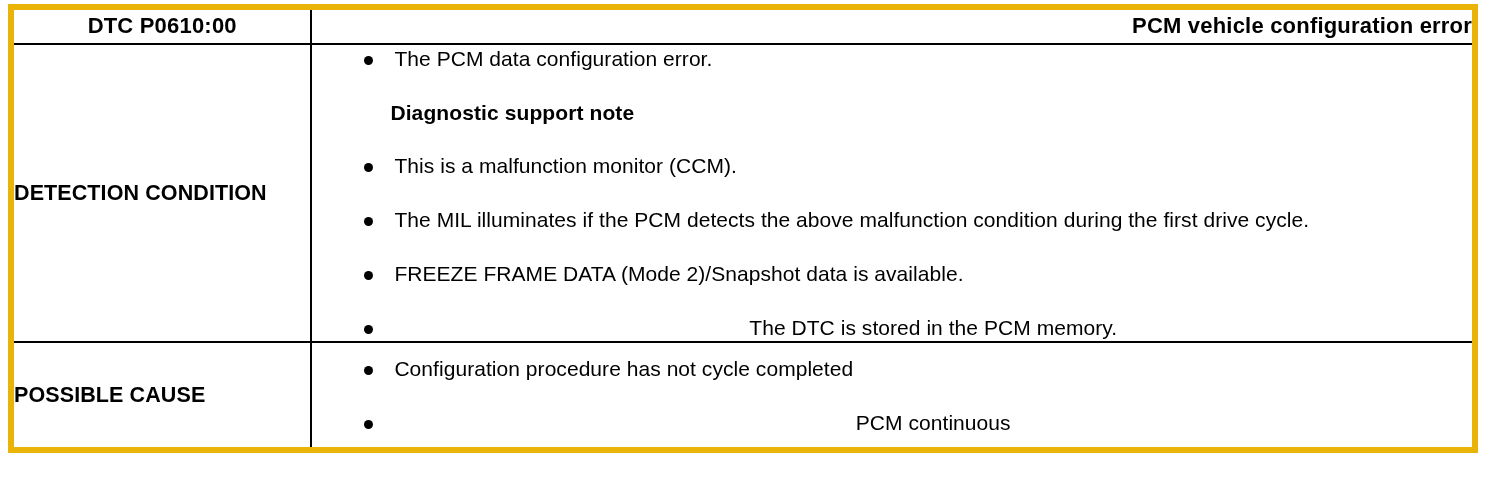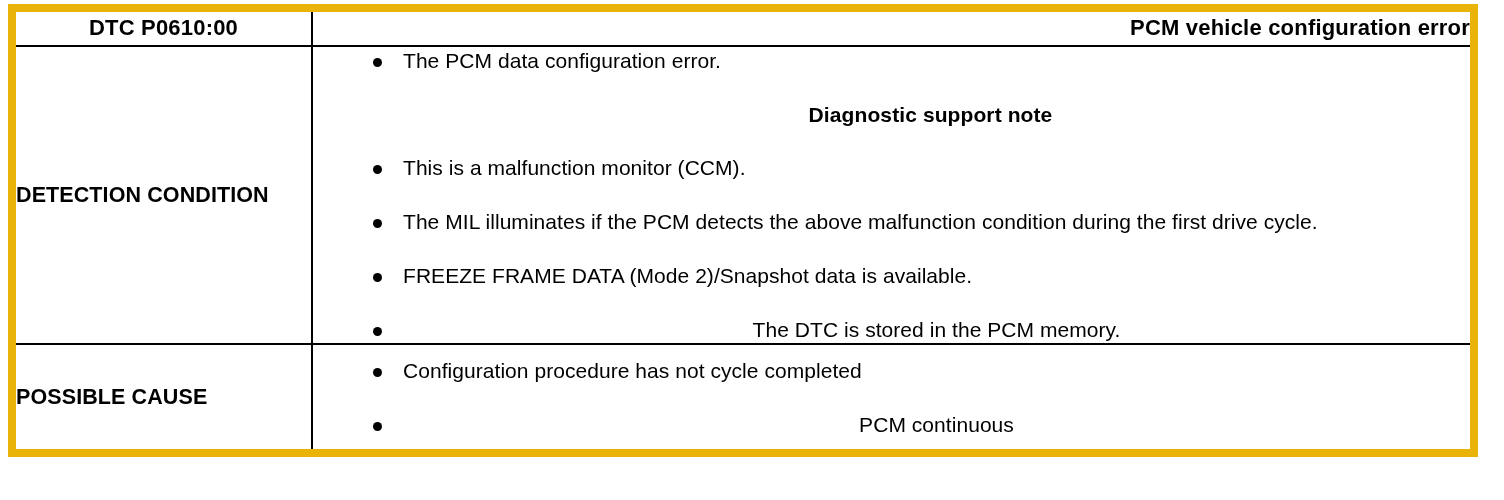--- a/index.html
+++ b/index.html
@@ -24,21 +24,21 @@
   }
 
   
   .dtc-table {
     position: absolute;
     left: 8px;
     top: 4px;
     width: 1470px;
     border-collapse: collapse;
     table-layout: fixed;
-    border: 8px solid #eab308;
+    border: 6px solid #eab308;
     background: #ffffff;
   }
 
   .dtc-table col.c-label { width: 300px; }
   .dtc-table col.c-body  { width: 1162px; }
 
   .dtc-table td {
     border: 2px solid #000000;
     padding: 0;
     vertical-align: middle;
@@ -89,21 +89,21 @@
   }
 
   ul.bullets {
     list-style: none;
     margin: 0;
     padding: 0;
   }
   ul.bullets > li.bullet-item {
     position: relative;
     padding-left: 78px;
-    margin: 0 0 26px 12px;
+    margin: 0 0 26px 4px;
     font-size: 21px;
     line-height: 1.32;
     letter-spacing: 0.05px;
   }
   ul.bullets > li.bullet-item:last-child {
     margin-bottom: 0;
     text-align: center;
   }
   ul.bullets > li.bullet-item > .bullet-dot {
     position: absolute;
@@ -115,21 +115,20 @@
     border-radius: 50%;
   }
   ul.bullets > li.note-item {
     position: relative;
     padding-left: 78px;
     margin: 0 0 26px 0;
     font-size: 21px;
     font-weight: bold;
     line-height: 1.32;
     letter-spacing: 0.1px;
-    text-align: center;
   }
 
   .bullet-text {
     display: block;
   }
 </style>
 </head>
 <body>
 
 <div class="sheet">

